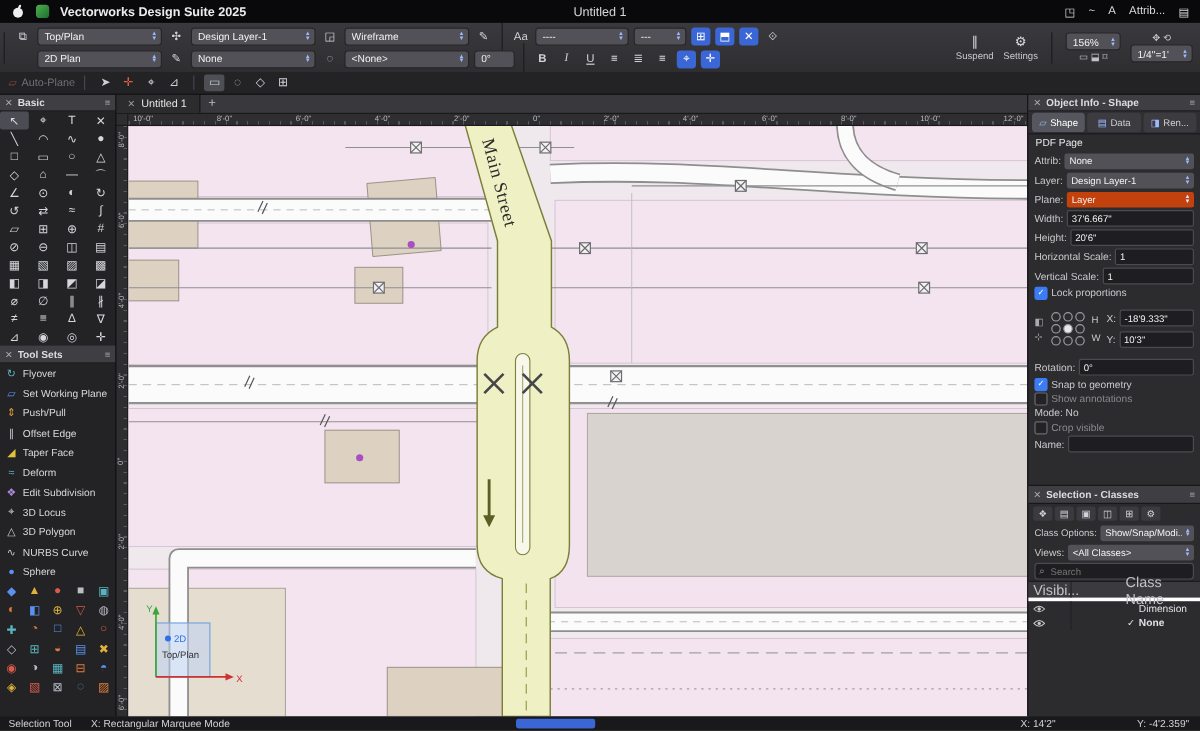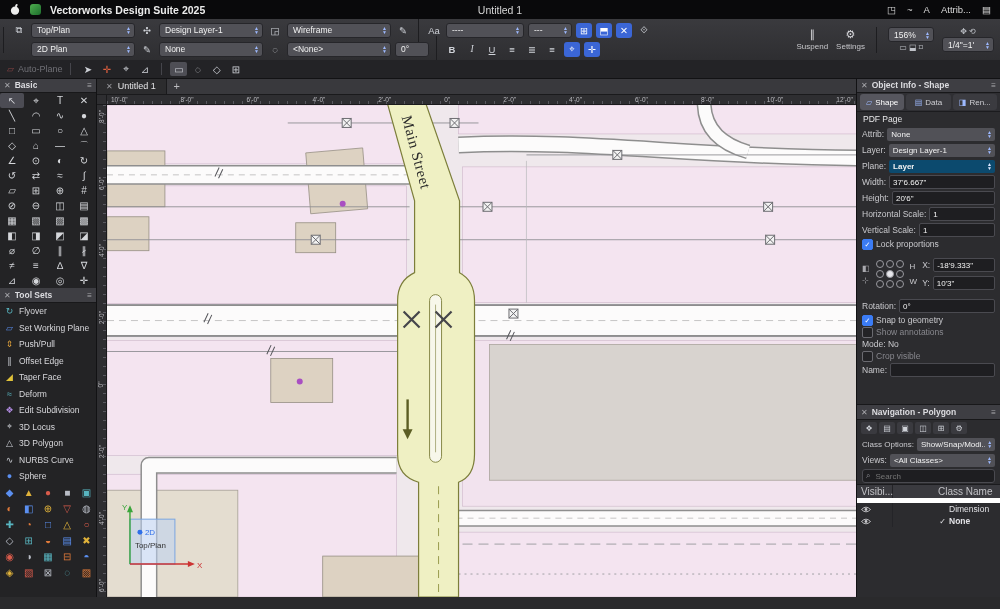--- a/index.html
+++ b/index.html
@@ -98,21 +98,21 @@
         background:#3b3b40;border-radius:3px;}
   .stab.active{background:#56565e;color:#fff;}
   .stab .sic{font-size:8px;color:#9db9ff;}
   .oi-type{height:14px;display:flex;align-items:center;padding:0 6px;color:#e8e8ea;}
   .oi-row{display:flex;align-items:center;gap:3px;padding:0 5px;height:16px;}
   .oi-row.sm{height:12px;}
   .oi-label{color:#c9c9cd;white-space:nowrap;}
   .dd2{flex:1;height:13px;background:#515157;border-radius:2px;display:flex;align-items:center;padding-left:4px;
        color:#f2f2f2;min-width:0;}
   .dd2 .dd-v{white-space:nowrap;overflow:hidden;font-size:8px;}
-  .dd2.blue{background:#0c4a6e;font-weight:bold;}
+  .dd2.blue{background:#c2410c;}
   .dd2.blue .chev{color:#dce6ff;}
   .field{flex:1;height:12px;background:#1e1e21;border:1px solid #4a4a50;border-radius:2px;color:#f2f2f2;
          display:flex;align-items:center;padding:0 3px;font-size:8px;min-width:0;white-space:nowrap;overflow:hidden;}
   .cb{width:9px;height:9px;border:1px solid #6a6a70;border-radius:2px;background:#232326;flex:0 0 9px;
       display:flex;align-items:center;justify-content:center;}
   .cb.checked{background:#3b7cf5;border-color:#3b7cf5;}
   .cb.checked::after{content:"✓";color:#fff;font-size:7px;line-height:7px;}
   .dimtext{color:#88888e;}
   .pos-widget{display:flex;gap:5px;padding:2px 5px;align-items:center;height:44px;}
   .pos-left{display:flex;flex-direction:column;gap:3px;color:#a9a9ae;font-size:8px;}
@@ -123,22 +123,22 @@
   .pos-fields{flex:1;display:flex;flex-direction:column;gap:4px;min-width:0;}
   .pos-frow{display:flex;align-items:center;gap:3px;}
   .nav-panel{flex:1;display:flex;flex-direction:column;min-height:0;}
   .nav-icons{display:flex;gap:2px;padding:2px 4px;height:16px;box-sizing:border-box;}
   .nav-ic{width:16px;height:12px;display:flex;align-items:center;justify-content:center;background:#3a3a3f;
           border-radius:2px;font-size:8px;color:#cfd2d8;}
   .search-box{flex:1;height:12px;background:#1e1e21;border:1px solid #4a4a50;border-radius:3px;color:#9a9a9f;
               font-size:8px;display:flex;align-items:center;gap:3px;padding:0 3px;font-family:"Liberation Sans",sans-serif;}
   .search-box input{background:transparent;border:none;outline:none;color:#ddd;font-size:8px;width:100%;
               font-family:"Liberation Sans",sans-serif;}
-  .tbl-hdr{display:flex;height:13px;background:#3a3a3f;border-top:1px solid #1b1b1e;border-bottom:5px solid #ffffff;
-           align-items:center;color:#c2c2c6;font-size:10px;}
+  .tbl-hdr{display:flex;height:13px;background:#3a3a3f;border-top:1px solid #1b1b1e;border-bottom:3px solid #ffffff;
+           align-items:center;color:#c2c2c6;font-size:12px;}
   .col-vis{width:36px;flex:0 0 36px;padding-left:4px;border-right:1px solid #242428;box-sizing:border-box;height:100%;
            display:flex;align-items:center;}
   .col-name{flex:1;padding-left:4px;display:flex;align-items:center;gap:2px;min-width:0;margin-left:41px;}
   .tbl-row{display:flex;height:12px;align-items:center;color:#e2e2e6;}
   .tbl-row .check{width:9px;flex:0 0 9px;text-align:center;font-size:8px;}
   .tbl-row.bold .nm{font-weight:bold;}
   .eye{display:flex;align-items:center;}
 
   
   .statusbar{position:absolute;left:0;right:0;bottom:0;height:12px;background:#19191c;display:flex;align-items:center;
@@ -787,21 +787,21 @@
       </div>
       <div class="oi-row">
         <span class="oi-label">Name:</span>
         <span class="field"></span>
       </div>
     </div>
 
     <div class="nav-panel">
       <div class="pal-header">
         <span class="px">✕</span>
-        <span class="pt">Navigation - Polygon</span>
+        <span class="pt">Selection - Classes</span>
         <span class="burger">≡</span>
       </div>
       <div class="nav-icons">
         <span class="nav-ic">❖</span>
           <span class="nav-ic">▤</span>
           <span class="nav-ic">▣</span>
           <span class="nav-ic">◫</span>
           <span class="nav-ic">⊞</span>
           <span class="nav-ic">⚙</span>
       </div>
@@ -864,14 +864,21 @@
             <span class="col-name">
               <span class="check">✓</span>
               <span class="nm">None</span>
             </span>
           </div>
 
       </div>
     </div>
   </div>
 
+  <div class="statusbar">
+    <span>Selection Tool</span>
+    <span>X: Rectangular Marquee Mode</span>
+    <span class="blue-pill"></span>
+    <span class="coord-x">X: 14'2"</span>
+    <span class="coord-y">Y: -4'2.359"</span>
+  </div>
 
 </div>
 
 </body></html>

